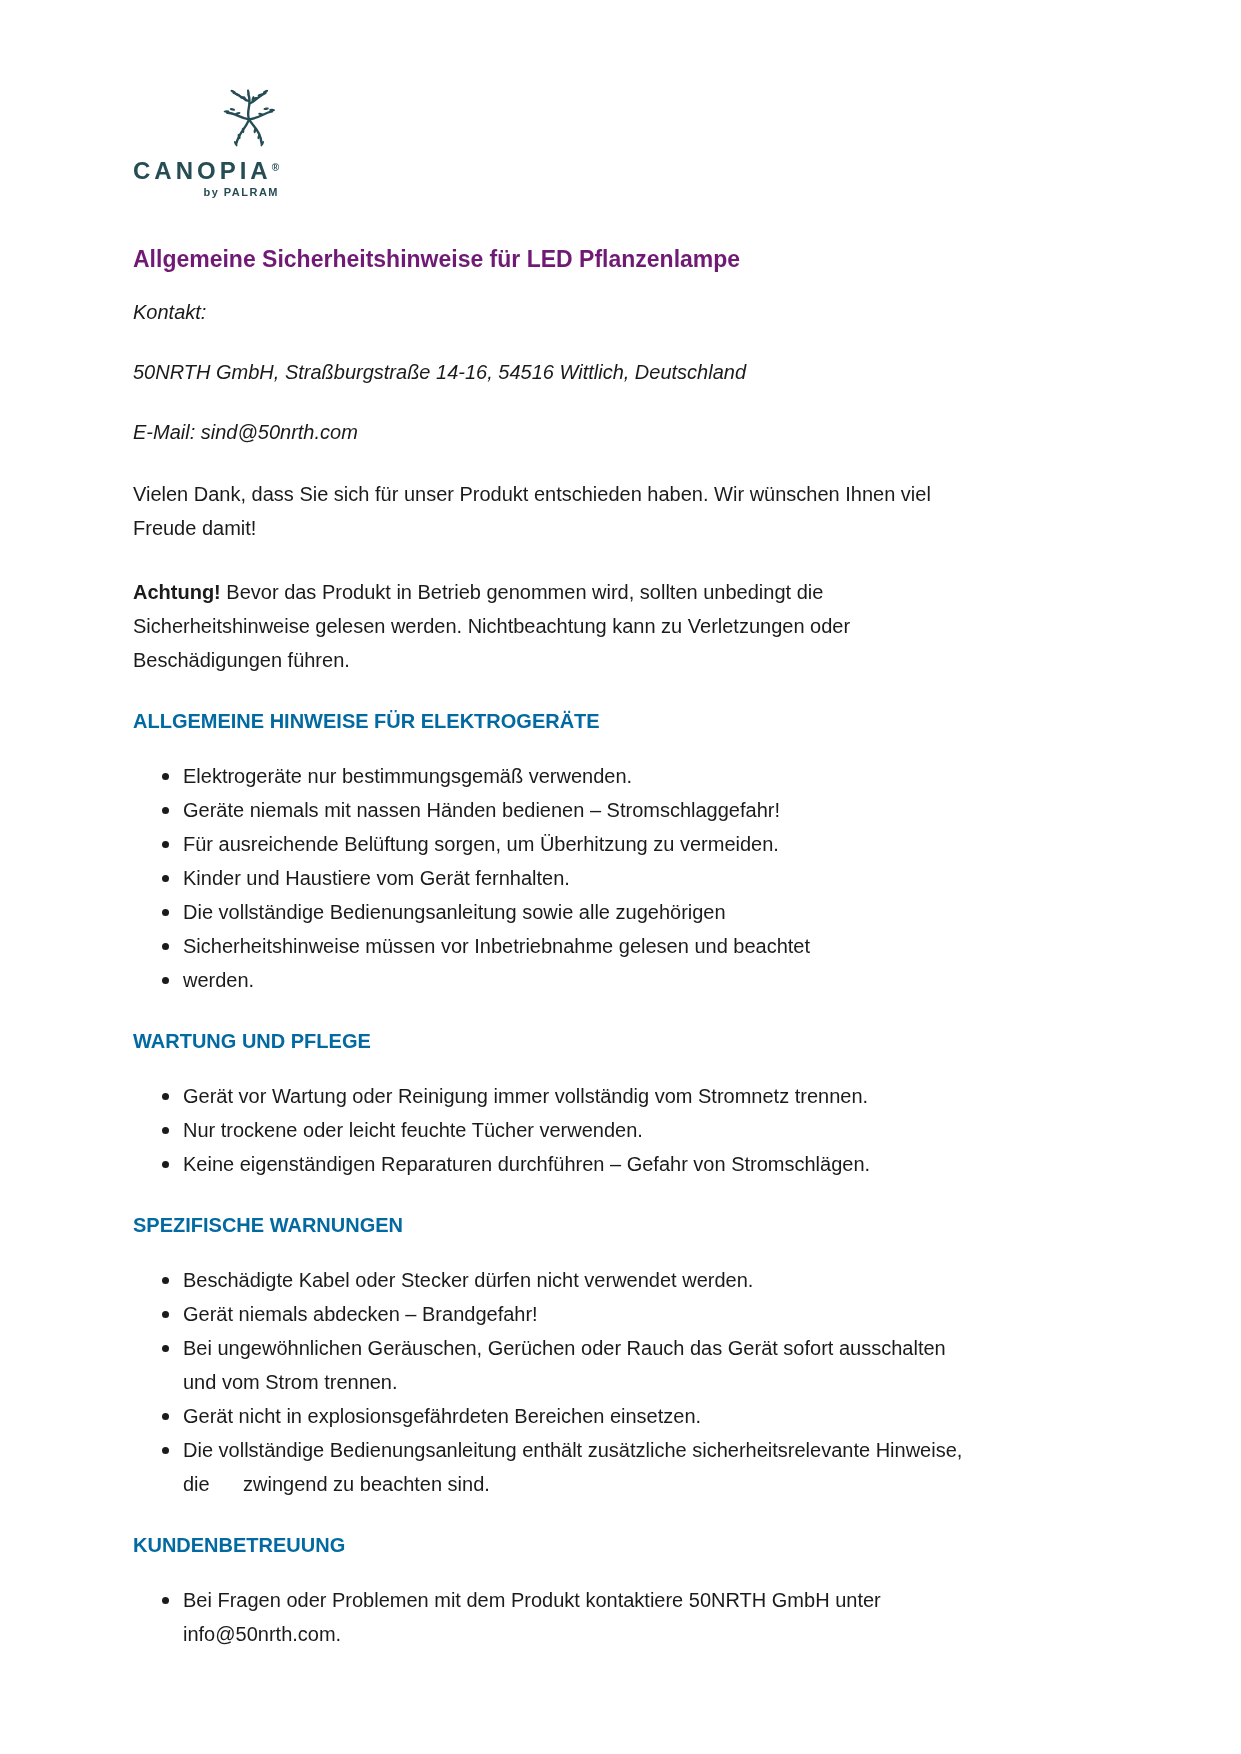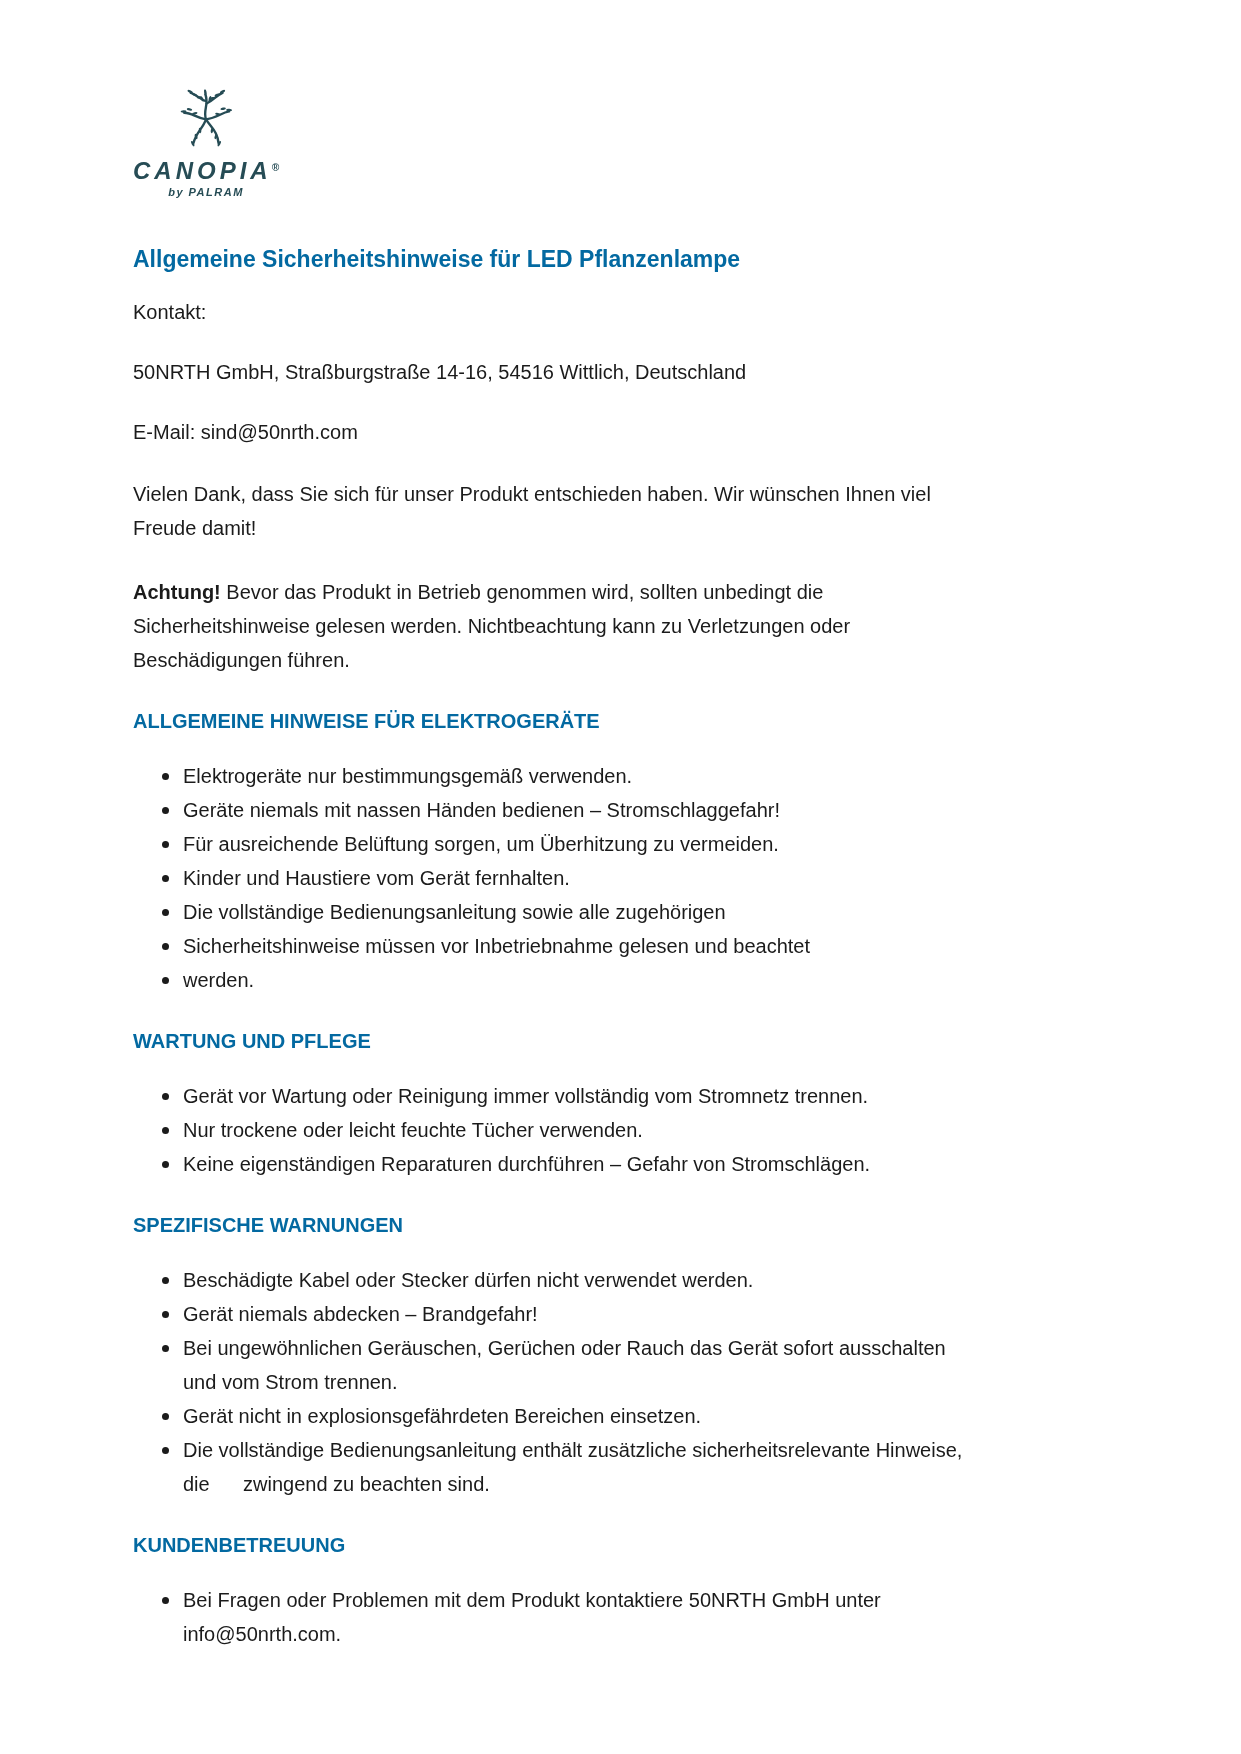--- a/index.html
+++ b/index.html
@@ -9,22 +9,21 @@
     background:#ffffff;
     color:#1b1b1b;
     font-family:"Liberation Sans", sans-serif;
     box-sizing:border-box;
     padding:85px 130px 0 133px;
     overflow:hidden;
   }
   .logo{
     display:inline-flex;
     flex-direction:column;
-    align-items:center;
-    font-style:italic;
+    align-items:flex-end;
   }
   .logo-icon{width:60px;height:66px;margin-bottom:4px;}
   .brand{
     color:#264c55;
     font-size:24px;
     font-weight:700;
     letter-spacing:4px;
     line-height:26px;
     white-space:nowrap;
   }
@@ -35,27 +34,28 @@
     font-weight:700;
     letter-spacing:1.5px;
     line-height:14px;
     margin-top:1px;
   }
   h1{
     font-size:23px;
     line-height:32px;
     font-weight:700;
     margin:44px 0 0 0;
-    color:#0369a1;
+    color:#701a75;
   }
   .contact{
     margin:22px 0 0 0;
     font-size:20px;
     line-height:30px;
     white-space:pre-wrap;
+    font-style:italic;
   }
   .para{
     margin:30px 0 0 0;
     font-size:20px;
     line-height:34px;
     white-space:pre-wrap;
   }
   .para b{font-weight:700;}
   h2{
     font-size:20px;

